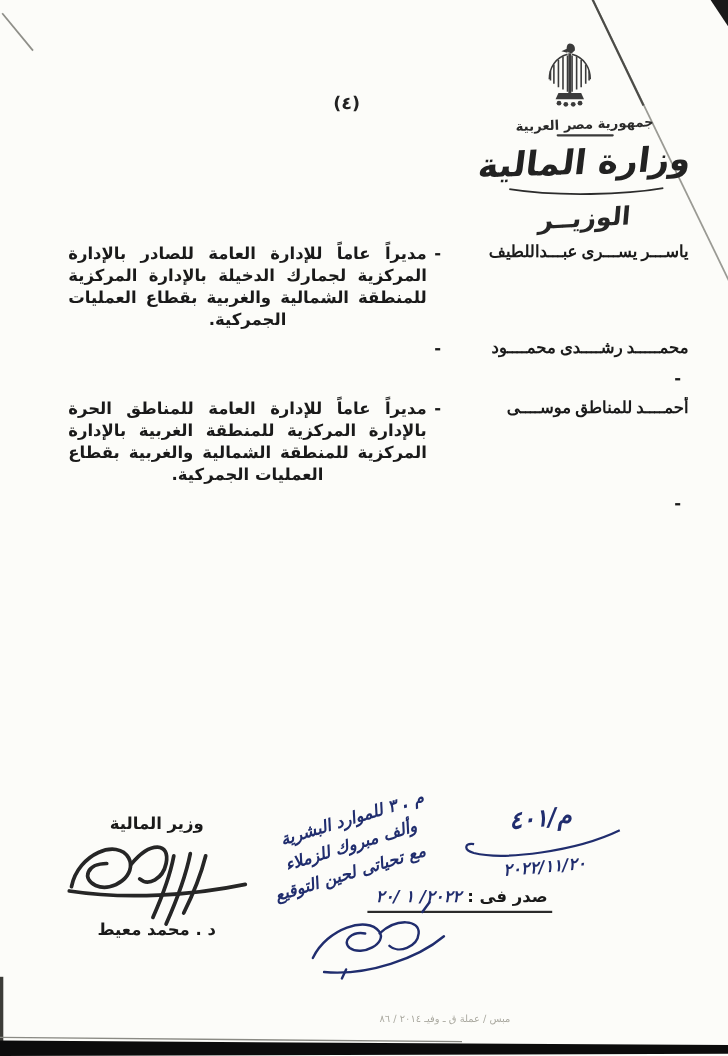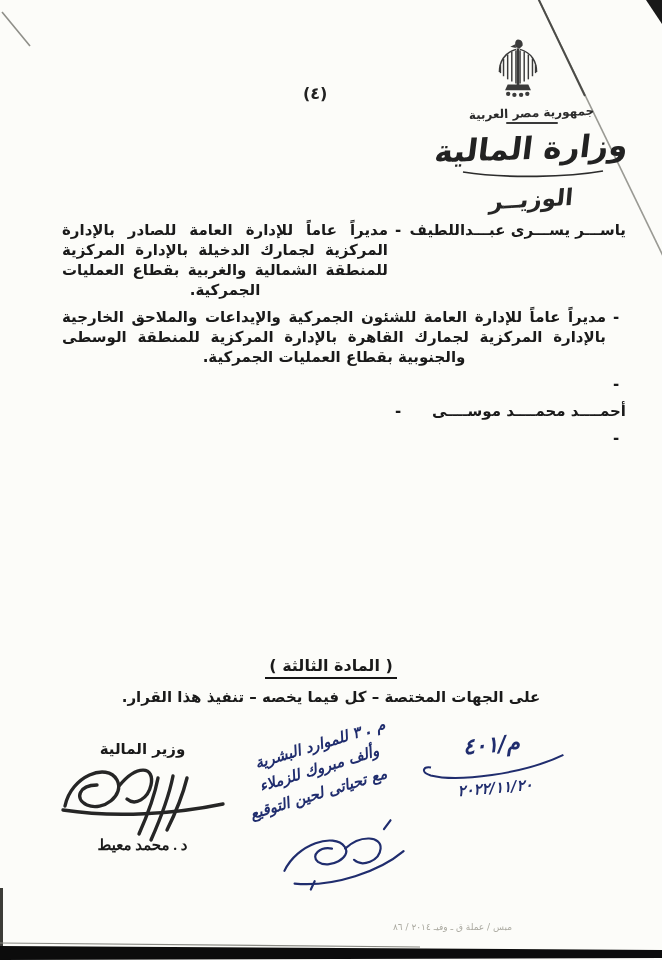--- a/index.html
+++ b/index.html
@@ -44,21 +44,21 @@
     margin-top:4px;
   }
   
   .list{
     position:absolute;top:220px;right:36px;left:62px;
   }
   .row{display:flex;margin-bottom:7px;}
   .name{
     width:218px;flex:none;
     font-size:15px;font-weight:bold;line-height:20px;
-    white-space:nowrap;overflow:hidden;
+    white-space:nowrap;overflow:hidden;font-family:Liberation Serif, serif;
   }
   .dash{
     width:20px;flex:none;text-align:center;
     font-size:15px;font-weight:bold;line-height:20px;
   }
   .role{
     flex:1;
     font-size:15px;font-weight:bold;line-height:20px;
     text-align:justify;text-align-last:center;
   }
@@ -98,25 +98,25 @@
   }
   .handnote div:nth-child(2){transform:translateX(-8px);}
   .handnote div:nth-child(3){transform:translateX(-16px);}
   .handnote-sig{position:absolute;top:822px;right:250px;transform:rotate(-12deg);}
   
   .minister-block{
     position:absolute;top:740px;left:50px;width:185px;text-align:center;
   }
   .minister-block .title{font-size:15px;font-weight:bold;}
   .minister-sig{margin:-4px 0 -14px 0;}
-  .minister-block .name-line{font-size:15px;font-weight:bold;letter-spacing:1px;font-family:Liberation Serif, serif;}
+  .minister-block .name-line{font-size:15px;font-weight:bold;letter-spacing:1px;}
   
   .print-mark{
     position:absolute;top:922px;left:345px;width:215px;
-    font-size:9px;color:#aaa9a0;text-align:center;direction:rtl;
+    font-size:9px;color:#aaa9a0;text-align:left;direction:rtl;
   }
 </style>
 </head>
 <body>
 
 <div class="page">
 
   <svg class="artifact bottom-band" width="662" height="960" viewBox="0 0 662 960">
 
     <line x1="537" y1="-4" x2="664" y2="258" stroke="#9a9a94" stroke-width="1.6"></line>
@@ -174,51 +174,52 @@
 
   <div class="list">
 
       <div class="row">
         <div class="name">ياســـر يســـرى عبـــداللطيف</div>
         <div class="dash">-</div>
         <div class="role">مديراً عاماً للإدارة العامة للصادر بالإدارة المركزية لجمارك الدخيلة بالإدارة المركزية للمنطقة الشمالية والغربية بقطاع العمليات الجمركية.</div>
       </div>
 
       <div class="row">
-        <div class="dash">-</div>
-        <div class="role">مديراً عاماً للإدارة العامة للشئون الجمركية والإيداعات والملاحق الخارجية بالإدارة المركزية لجمارك القاهرة بالإدارة المركزية للمنطقة الوسطى والجنوبية بقطاع العمليات الجمركية.</div>
-      </div>
-
-      <div class="row">
-        <div class="dash">-</div>
-      </div>
-
-      <div class="row">
-        <div class="name">أحمــــد محمــــد موســــى</div>
-        <div class="dash">-</div>
-      </div>
-
-      <div class="row">
-        <div class="dash">-</div>
-      </div>
-    </div>
-
-  <div class="article">
-    <div class="article-title">( المادة الثالثة )</div>
-    <div class="article-body">على الجهات المختصة – كل فيما يخصه – تنفيذ هذا القرار.</div>
-  </div>
+        <div class="name">محمـــــد رشــــدى محمــــود</div>
+        <div class="dash">-</div>
+      </div>
+
+      <div class="row">
+        <div class="dash">-</div>
+      </div>
+
+      <div class="row">
+        <div class="name">أحمــــد للمناطق موســــى</div>
+        <div class="dash">-</div>
+        <div class="role">مديراً عاماً للإدارة العامة للمناطق الحرة بالإدارة المركزية للمنطقة الغربية بالإدارة المركزية للمنطقة الشمالية والغربية بقطاع العمليات الجمركية.</div>
+      </div>
+
+      <div class="row">
+        <div class="dash">-</div>
+      </div>
+    </div>
+
 
   <div class="ref-block ink">
     <div class="ref-number ltr">م/٤٠١</div>
     <svg width="150" height="22" viewBox="0 0 150 22">
       <path d="M146 4 C104 20 38 22 12 13 C2 9 5 3 13 5" stroke="#202d6e" stroke-width="2" fill="none"></path>
     </svg>
     <div class="ref-date ltr">٢٠٢٢/١١/٢٠</div>
   </div>
 
+  <div class="issued-line">
+    <span>صدر فى :</span>
+    <span class="issued-date ink ltr">٢٠٢٢/ ١ /٢٠</span>
+  </div>
 
   <div class="handnote ink">
     <div>م . ٣ للموارد البشرية</div>
     <div>وألف مبروك للزملاء</div>
     <div>مع تحياتى لحين التوقيع</div>
   </div>
   <div class="handnote-sig">
     <svg width="140" height="64" viewBox="0 0 150 70">
       <g stroke="#202d6e" stroke-width="2.4" fill="none" stroke-linecap="round">
         <path d="M10 40 C30 14 72 10 80 28 C86 41 58 49 48 38 C41 29 54 22 66 27"></path>

